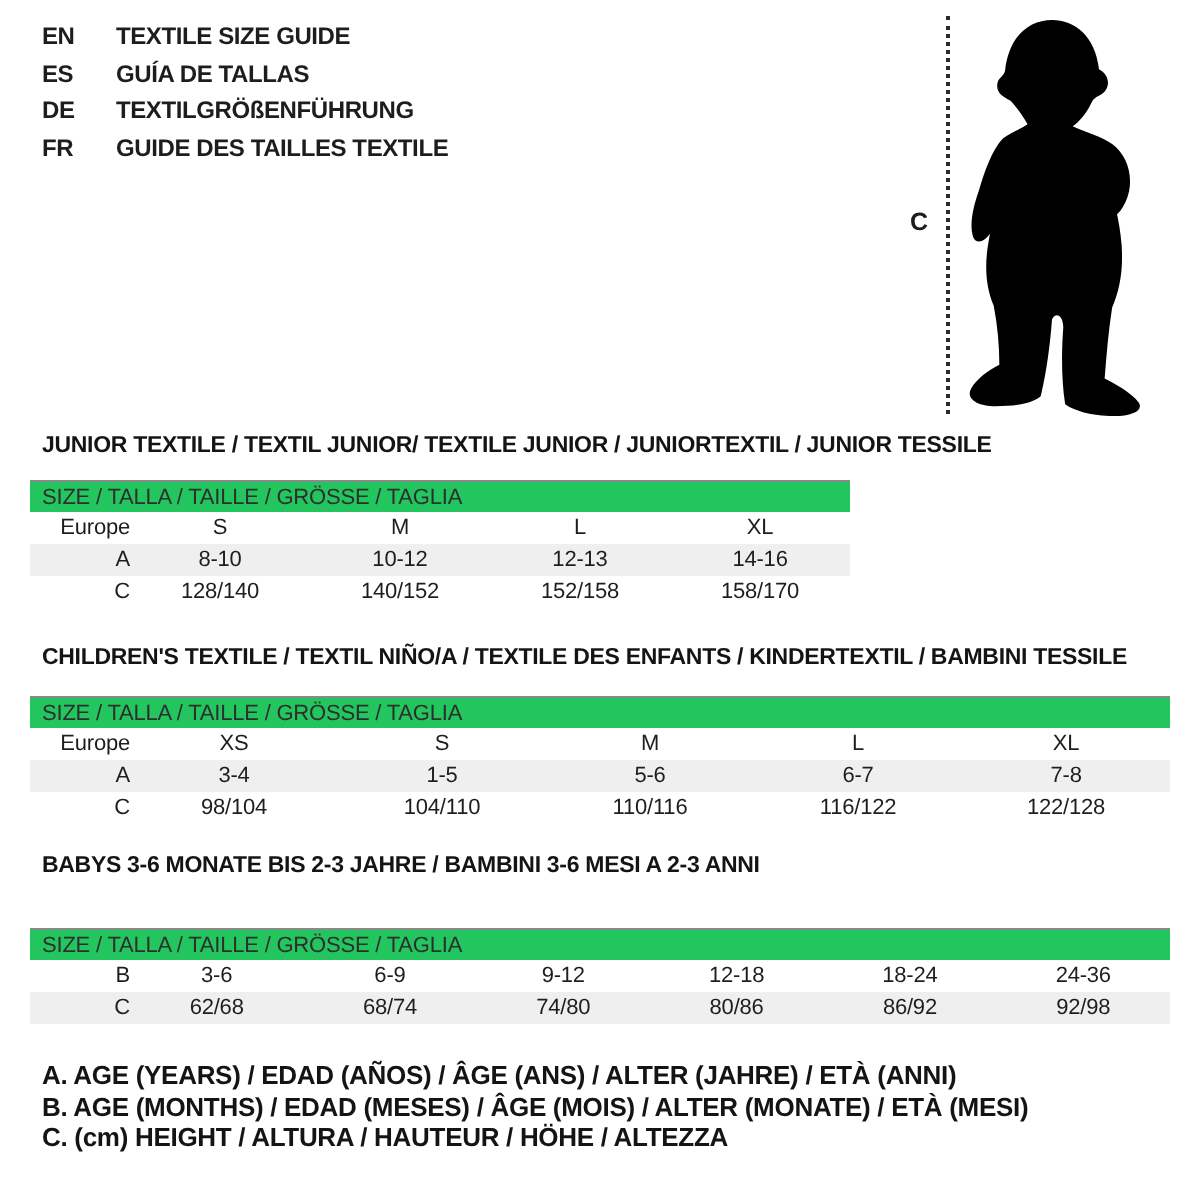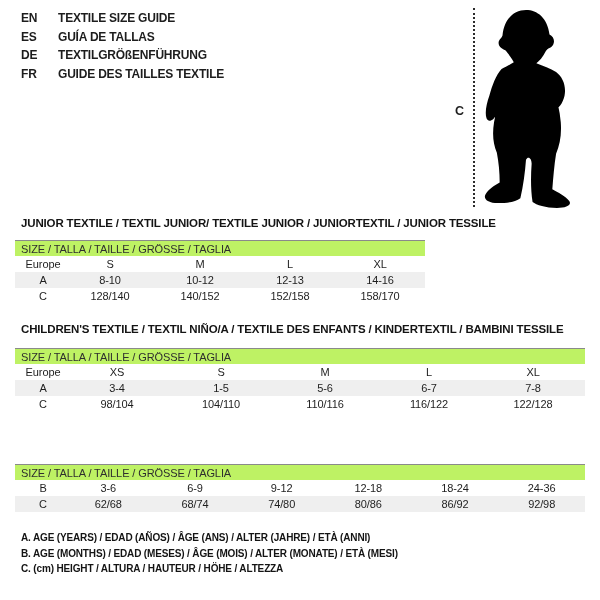--- a/index.html
+++ b/index.html
@@ -14,25 +14,25 @@
   .lang-code{width:37px;flex:0 0 37px;}
   
   .measure-line{position:absolute;left:473px;top:8px;height:199px;width:0;border-left:2px dotted #2b2b2b;}
   .measure-label{position:absolute;left:455px;top:104px;font-weight:bold;font-size:12.5px;}
   .baby-svg{position:absolute;left:479px;top:6px;width:94px;height:202px;}
   
   .tbl-title{position:absolute;left:21px;font-weight:bold;font-size:11.5px;letter-spacing:-0.15px;color:#141414;line-height:16px;white-space:nowrap;}
   
   .size-table{position:absolute;border-collapse:collapse;table-layout:fixed;font-size:11px;color:#1e1e1e;letter-spacing:-0.1px;}
   .size-table td{padding:0;height:16px;text-align:center;vertical-align:middle;overflow:hidden;}
-  .size-table td.lbl{text-align:center;padding-left:6px;}
-  .size-table tr.bar td{background:#bef264;border-top:1px solid #8a8a8a;text-align:left;padding-left:6px;height:15px;color:#2e2e2e;}
+  .size-table td.lbl{text-align:right;padding-left:6px;}
+  .size-table tr.bar td{background:#22c55e;border-top:1px solid #8a8a8a;text-align:left;padding-left:6px;height:15px;color:#2e2e2e;}
   .size-table tr.shaded td{background:#efefef;}
   
-  .notes{position:absolute;left:21px;top:530px;font-weight:bold;font-size:10px;letter-spacing:-0.15px;line-height:15.5px;color:#141414;}
+  .notes{position:absolute;left:21px;top:530px;font-weight:bold;font-size:13px;letter-spacing:-0.15px;line-height:15.5px;color:#141414;}
 </style>
 </head>
 <body>
 
 <div class="langs">
   <div class="lang-row">
     <span class="lang-code">EN</span>
     <span>TEXTILE SIZE GUIDE</span>
   </div>
   <div class="lang-row">
@@ -136,20 +136,21 @@
     <td>98/104</td>
     <td>104/110</td>
     <td>110/116</td>
     <td>116/122</td>
     <td>122/128</td>
   </tr>
   </tbody>
 </table>
 
 <div class="tbl-title" style="top:425px">
+  <div>BABYS 3-6 MONATE BIS 2-3 JAHRE / BAMBINI 3-6 MESI A 2-3 ANNI</div>
 </div>
 <table class="size-table" style="top:464px;left:15px;width:570px">
   <colgroup>
       <col style="width:50px">
       <col>
       <col>
       <col>
       <col>
       <col>
       <col>

